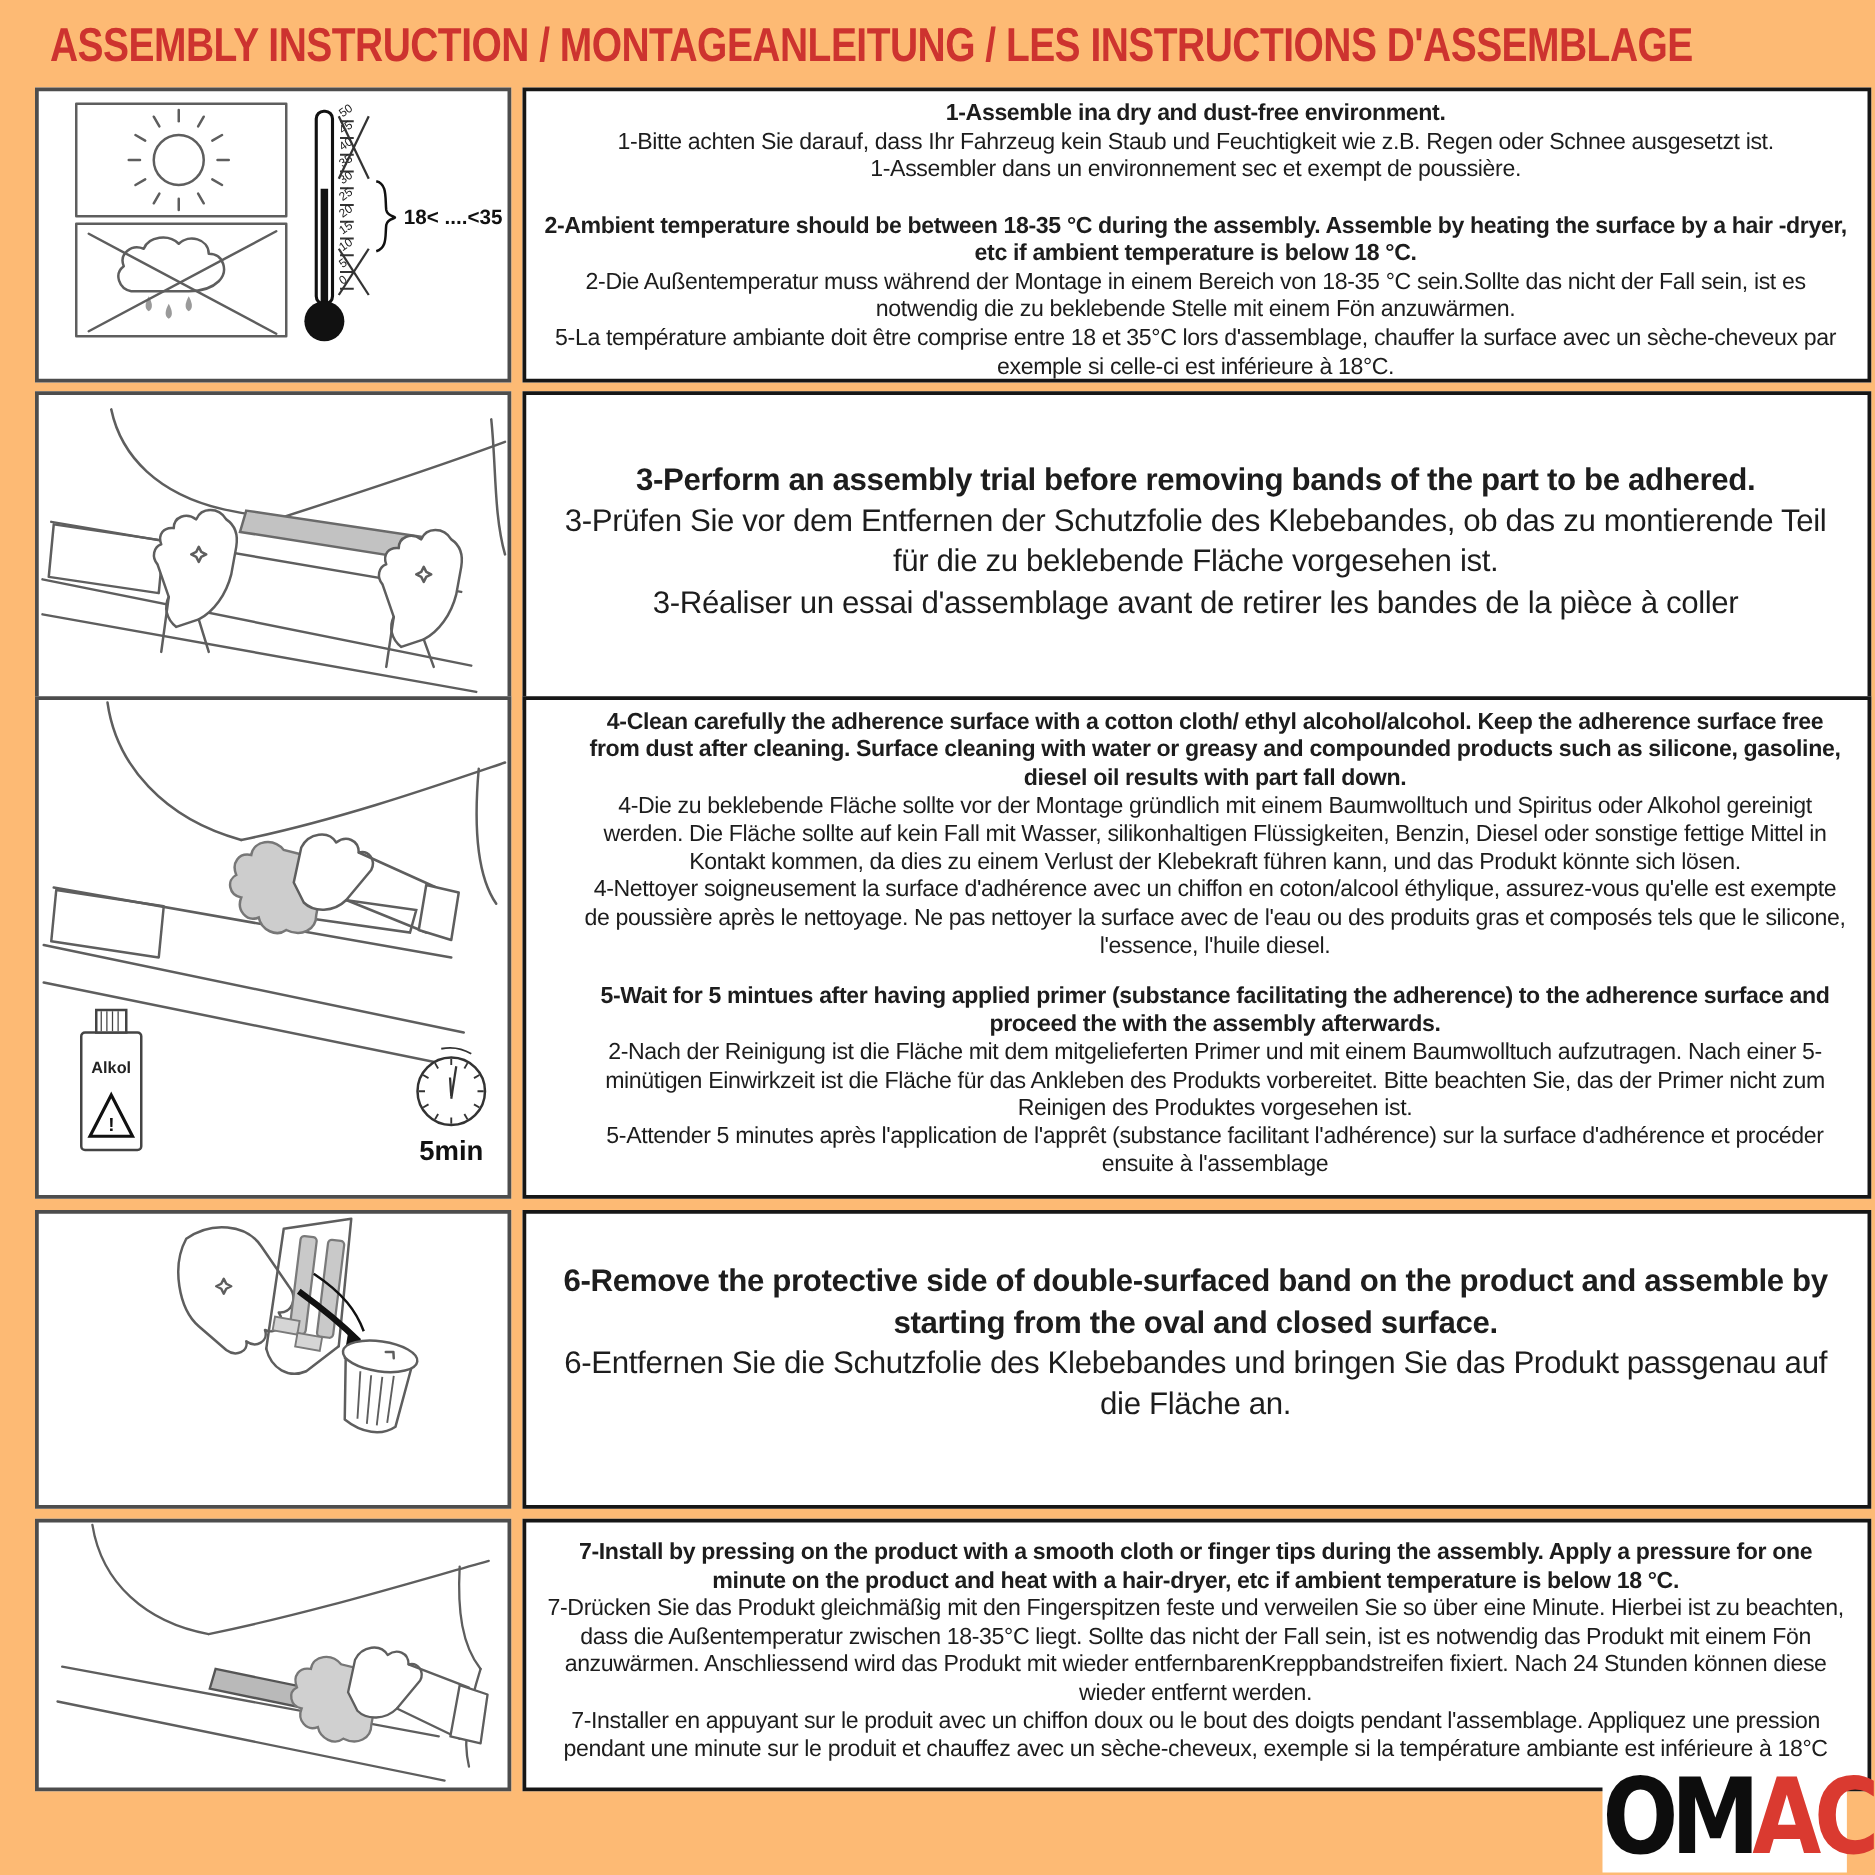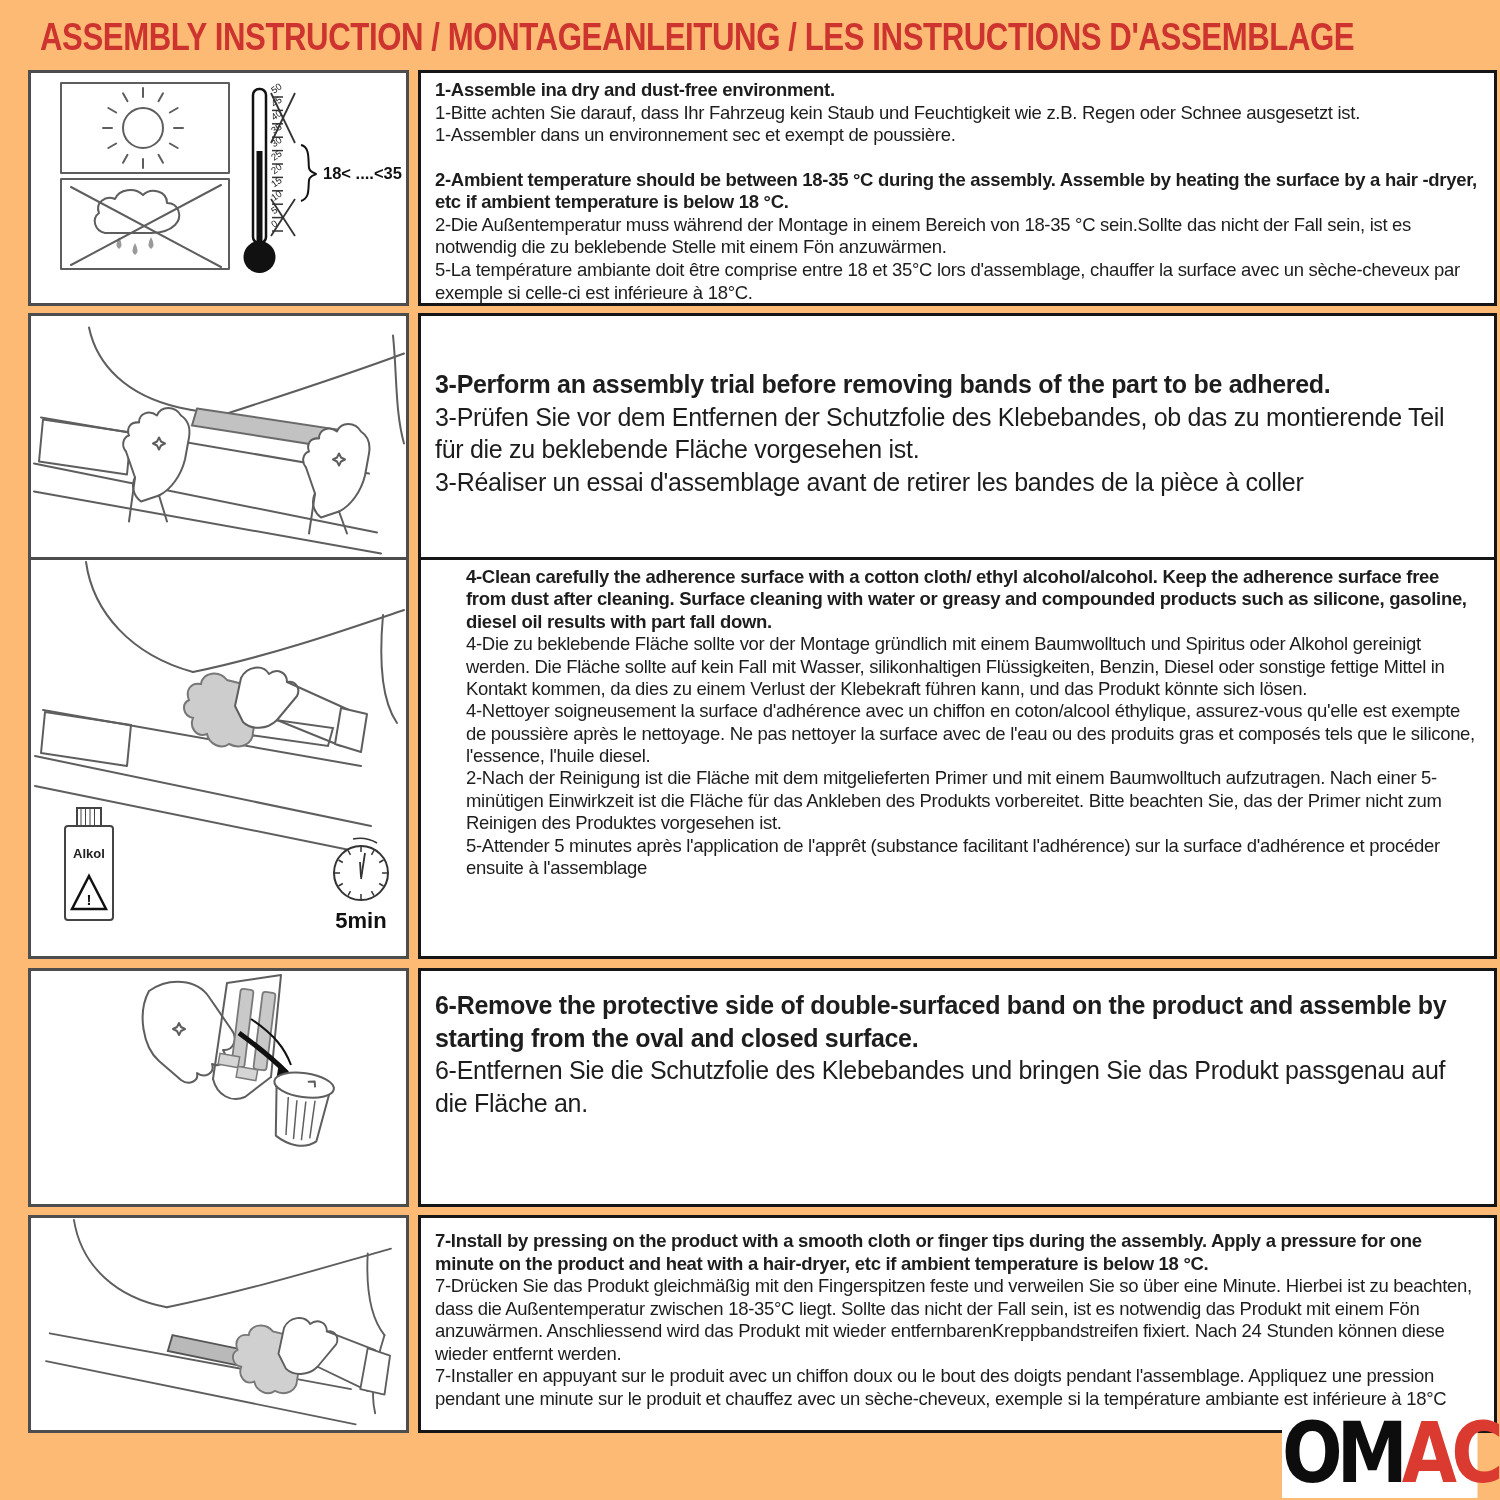--- a/index.html
+++ b/index.html
@@ -14,29 +14,29 @@
   }
   .row { position:absolute; left:0; width:1500px; }
   .figbox {
     position:absolute; left:28px; top:0; width:381px; height:100%;
     border:3px solid #4d4d4d; background:#fff; box-sizing:border-box;
   }
   .figbox svg { display:block; width:100%; height:100%; }
   .textbox {
     position:absolute; left:418px; top:0; width:1079px; height:100%;
     border:3px solid #161616; background:#fff; box-sizing:border-box;
-    padding:6px 16px 6px 14px; overflow:hidden;
+    padding:6px 16px 6px 14px; overflow:hidden;text-align:center;
   }
   .p { margin:0; }
   .b { font-weight:bold; }
   .gap { margin-top:22px; }
   .small { font-size:18.5px; line-height:1.22; letter-spacing:-0.3px; }
   .large { font-size:25px; line-height:1.3; letter-spacing:-0.3px; }
   .pad-lg { padding-top:52px; }
-  .pad-md { padding-top:18px; }
+  .pad-md { padding-top:38px; }
   .logo {
     position:absolute; left:1282px; top:1408px; width:230px; height:90px;
     background:#fff; display:flex; align-items:center; z-index:5;
     font-family:"DejaVu Sans", sans-serif; font-weight:bold; font-size:84px;
     letter-spacing:-7px; transform:scaleX(0.85); transform-origin:left center;
     line-height:1;
   }
   .logo .blk { color:#0d0d0d; }
   .logo .red { color:#da3a30; }
   .sk { stroke:#5e5e5e; stroke-width:2; fill:none; stroke-linecap:round; stroke-linejoin:round; }
@@ -214,20 +214,21 @@
           <line x1="0" y1="4" x2="-1" y2="-11" stroke="#333" stroke-width="1.8"></line>
           <path d="M-8,-34 A34,34 0 0,1 16,-30" fill="none" stroke="#333" stroke-width="1.5"></path>
         </g>
         <text x="330" y="368" text-anchor="middle" font-size="22" font-weight="bold" fill="#111">5min</text>
       </svg>
     </div>
     <div class="textbox small" style="line-height:1.21;padding-left:45px;">
       <p class="p b">4-Clean carefully the adherence surface with a cotton cloth/ ethyl alcohol/alcohol. Keep the adherence surface free from dust after cleaning. Surface cleaning with water or greasy and compounded products such as silicone, gasoline, diesel oil results with part fall down.</p>
       <p class="p">4-Die zu beklebende Fläche sollte vor der Montage gründlich mit einem Baumwolltuch und Spiritus oder Alkohol gereinigt werden. Die Fläche sollte auf kein Fall mit Wasser, silikonhaltigen Flüssigkeiten, Benzin, Diesel oder sonstige fettige Mittel in Kontakt kommen, da dies zu einem Verlust der Klebekraft führen kann, und das Produkt könnte sich lösen.</p>
       <p class="p">4-Nettoyer soigneusement la surface d'adhérence avec un chiffon en coton/alcool éthylique, assurez-vous qu'elle est exempte de poussière après le nettoyage. Ne pas nettoyer la surface avec de l'eau ou des produits gras et composés tels que le silicone, l'essence, l'huile diesel.</p>
+      <p class="p b gap" style="margin-top:18px;">5-Wait for 5 mintues after having applied primer (substance facilitating the adherence) to the adherence surface and proceed the with the assembly afterwards.</p>
       <p class="p">2-Nach der Reinigung ist die Fläche mit dem mitgelieferten Primer und mit einem Baumwolltuch aufzutragen. Nach einer 5-minütigen Einwirkzeit ist die Fläche für das Ankleben des Produkts vorbereitet. Bitte beachten Sie, das der Primer nicht zum Reinigen des Produktes vorgesehen ist.</p>
       <p class="p">5-Attender 5 minutes après l'application de l'apprêt (substance facilitant l'adhérence) sur la surface d'adhérence et procéder ensuite à l'assemblage</p>
     </div>
   </div>
 
   <div class="row" style="top:968px; height:239px;">
     <div class="figbox">
       <svg viewBox="0 0 375 233">
         <g>
           <path class="skf" d="M118,20 C138,6 166,8 178,26 L200,58 C208,68 202,80 192,79 C198,88 190,97 181,93 C184,102 174,108 166,102 C168,110 158,115 150,109 L128,90 C112,76 106,42 118,20 Z"></path>

